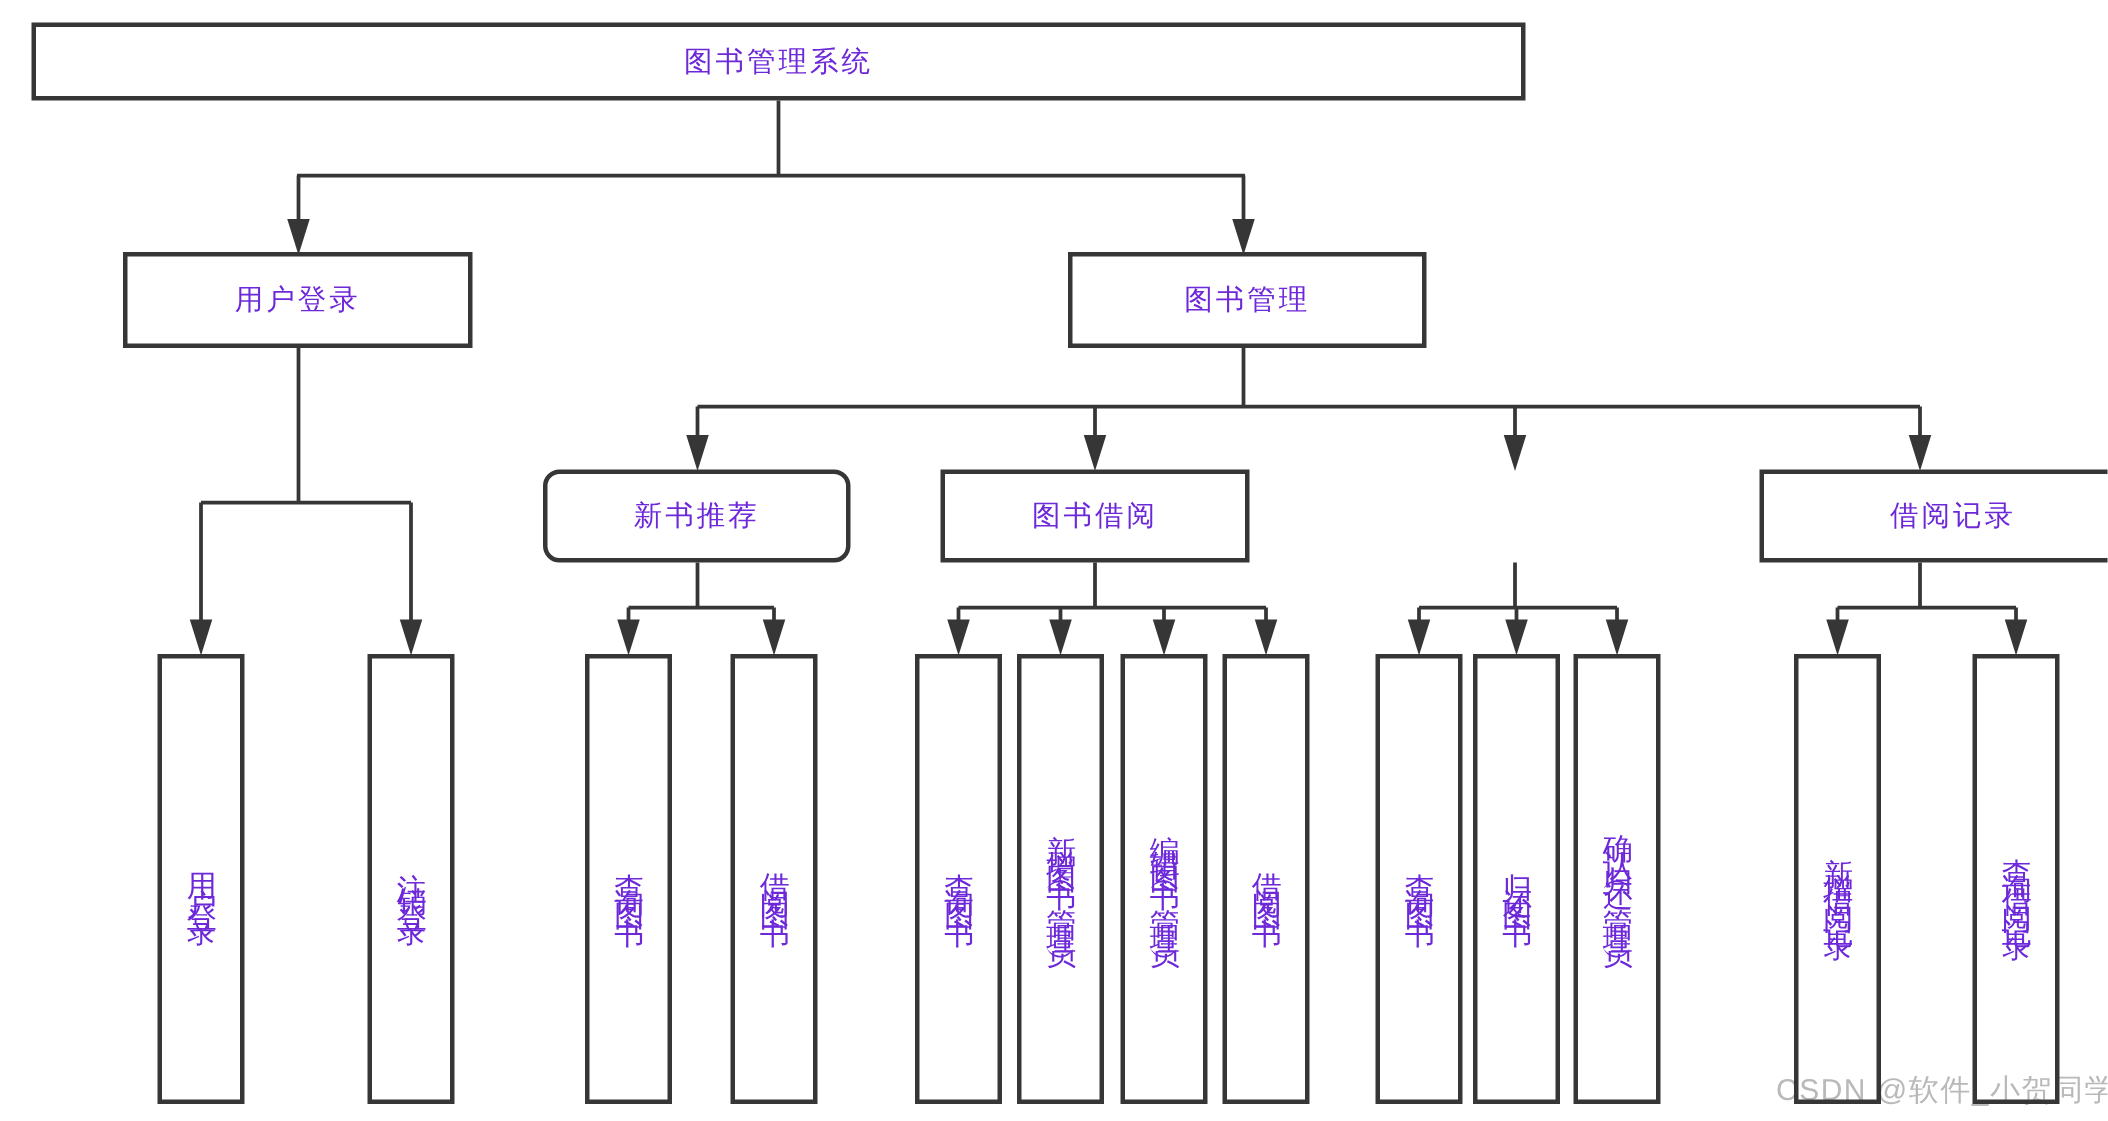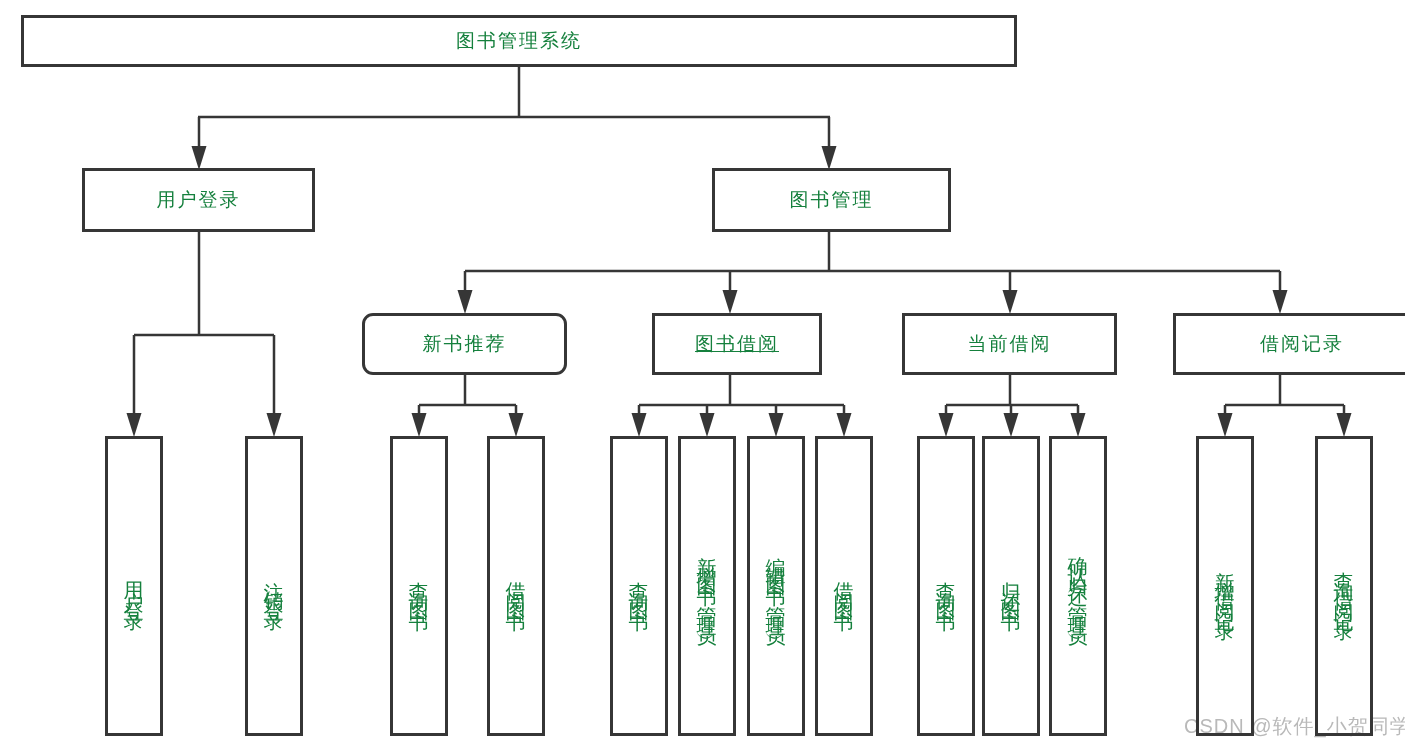--- a/index.html
+++ b/index.html
@@ -20,21 +20,21 @@
     z-index: 2;
   }
   .node {
     position: absolute;
     box-sizing: border-box;
     border: 3px solid #363636;
     background: transparent;
     display: flex;
     align-items: center;
     justify-content: center;
-    color: #15803d;
+    color: #6d28d9;
     z-index: 3;
   }
   .node.h span {
     font-size: 19px;
     letter-spacing: 2px;
     white-space: nowrap;
   }
   .node.v span {
     writing-mode: vertical-rl;
     text-orientation: mixed;
@@ -110,25 +110,22 @@
   <div class="node h" style="left:82px; top:168px; width:233px; height:64px;">
     <span>用户登录</span>
   </div>
   <div class="node h" style="left:712px; top:168px; width:239px; height:64px;">
     <span>图书管理</span>
   </div>
 
   <div class="node h" style="left:362px; top:313px; width:205px; height:62px;border-radius:11px;">
     <span>新书推荐</span>
   </div>
-  <div class="node h" style="left:652px; top:313px; width:170px; height:62px;text-decoration:underline;">
+  <div class="node h" style="left:627px; top:313px; width:206px; height:62px;">
     <span>图书借阅</span>
-  </div>
-  <div class="node h" style="left:902px; top:313px; width:215px; height:62px;">
-    <span>当前借阅</span>
   </div>
   <div class="node h" style="left:1173px; top:313px; width:258px; height:62px;align-items:center;">
     <span>借阅记录</span>
   </div>
 
   <div class="node v" style="left:105px; top:436px; width:58px; height:300px;">
     <span>用户登录</span>
   </div>
   <div class="node v" style="left:245px; top:436px; width:58px; height:300px;">
     <span>注销登录</span>

